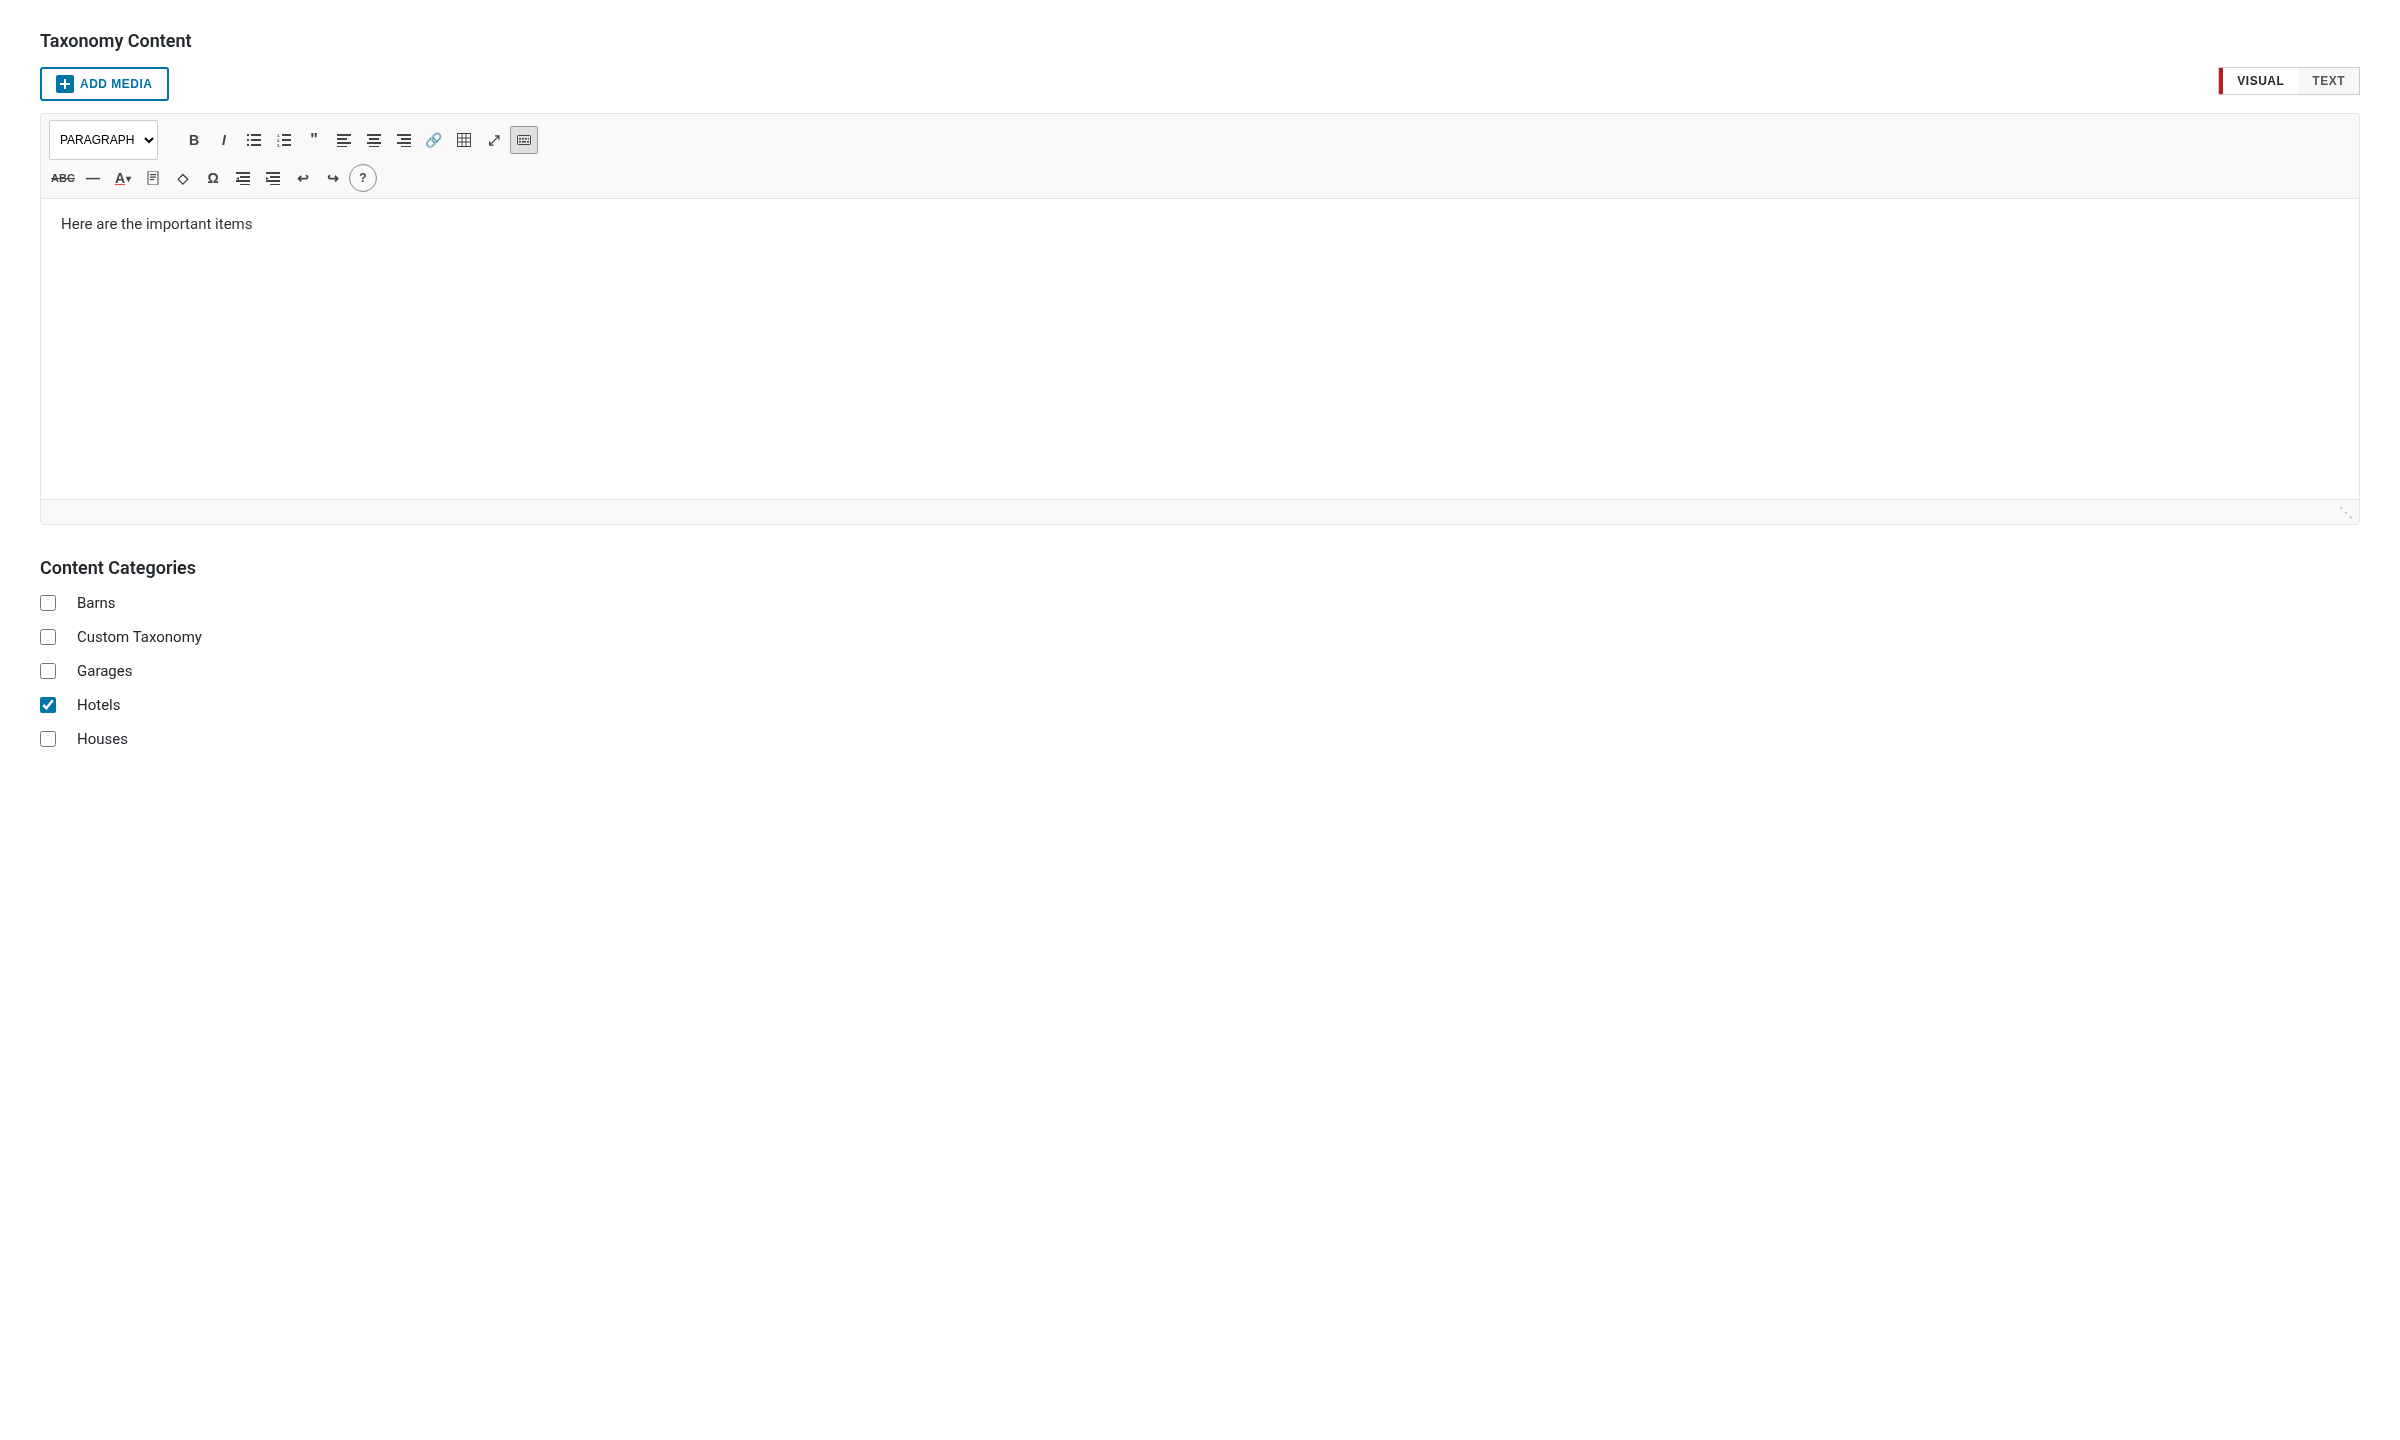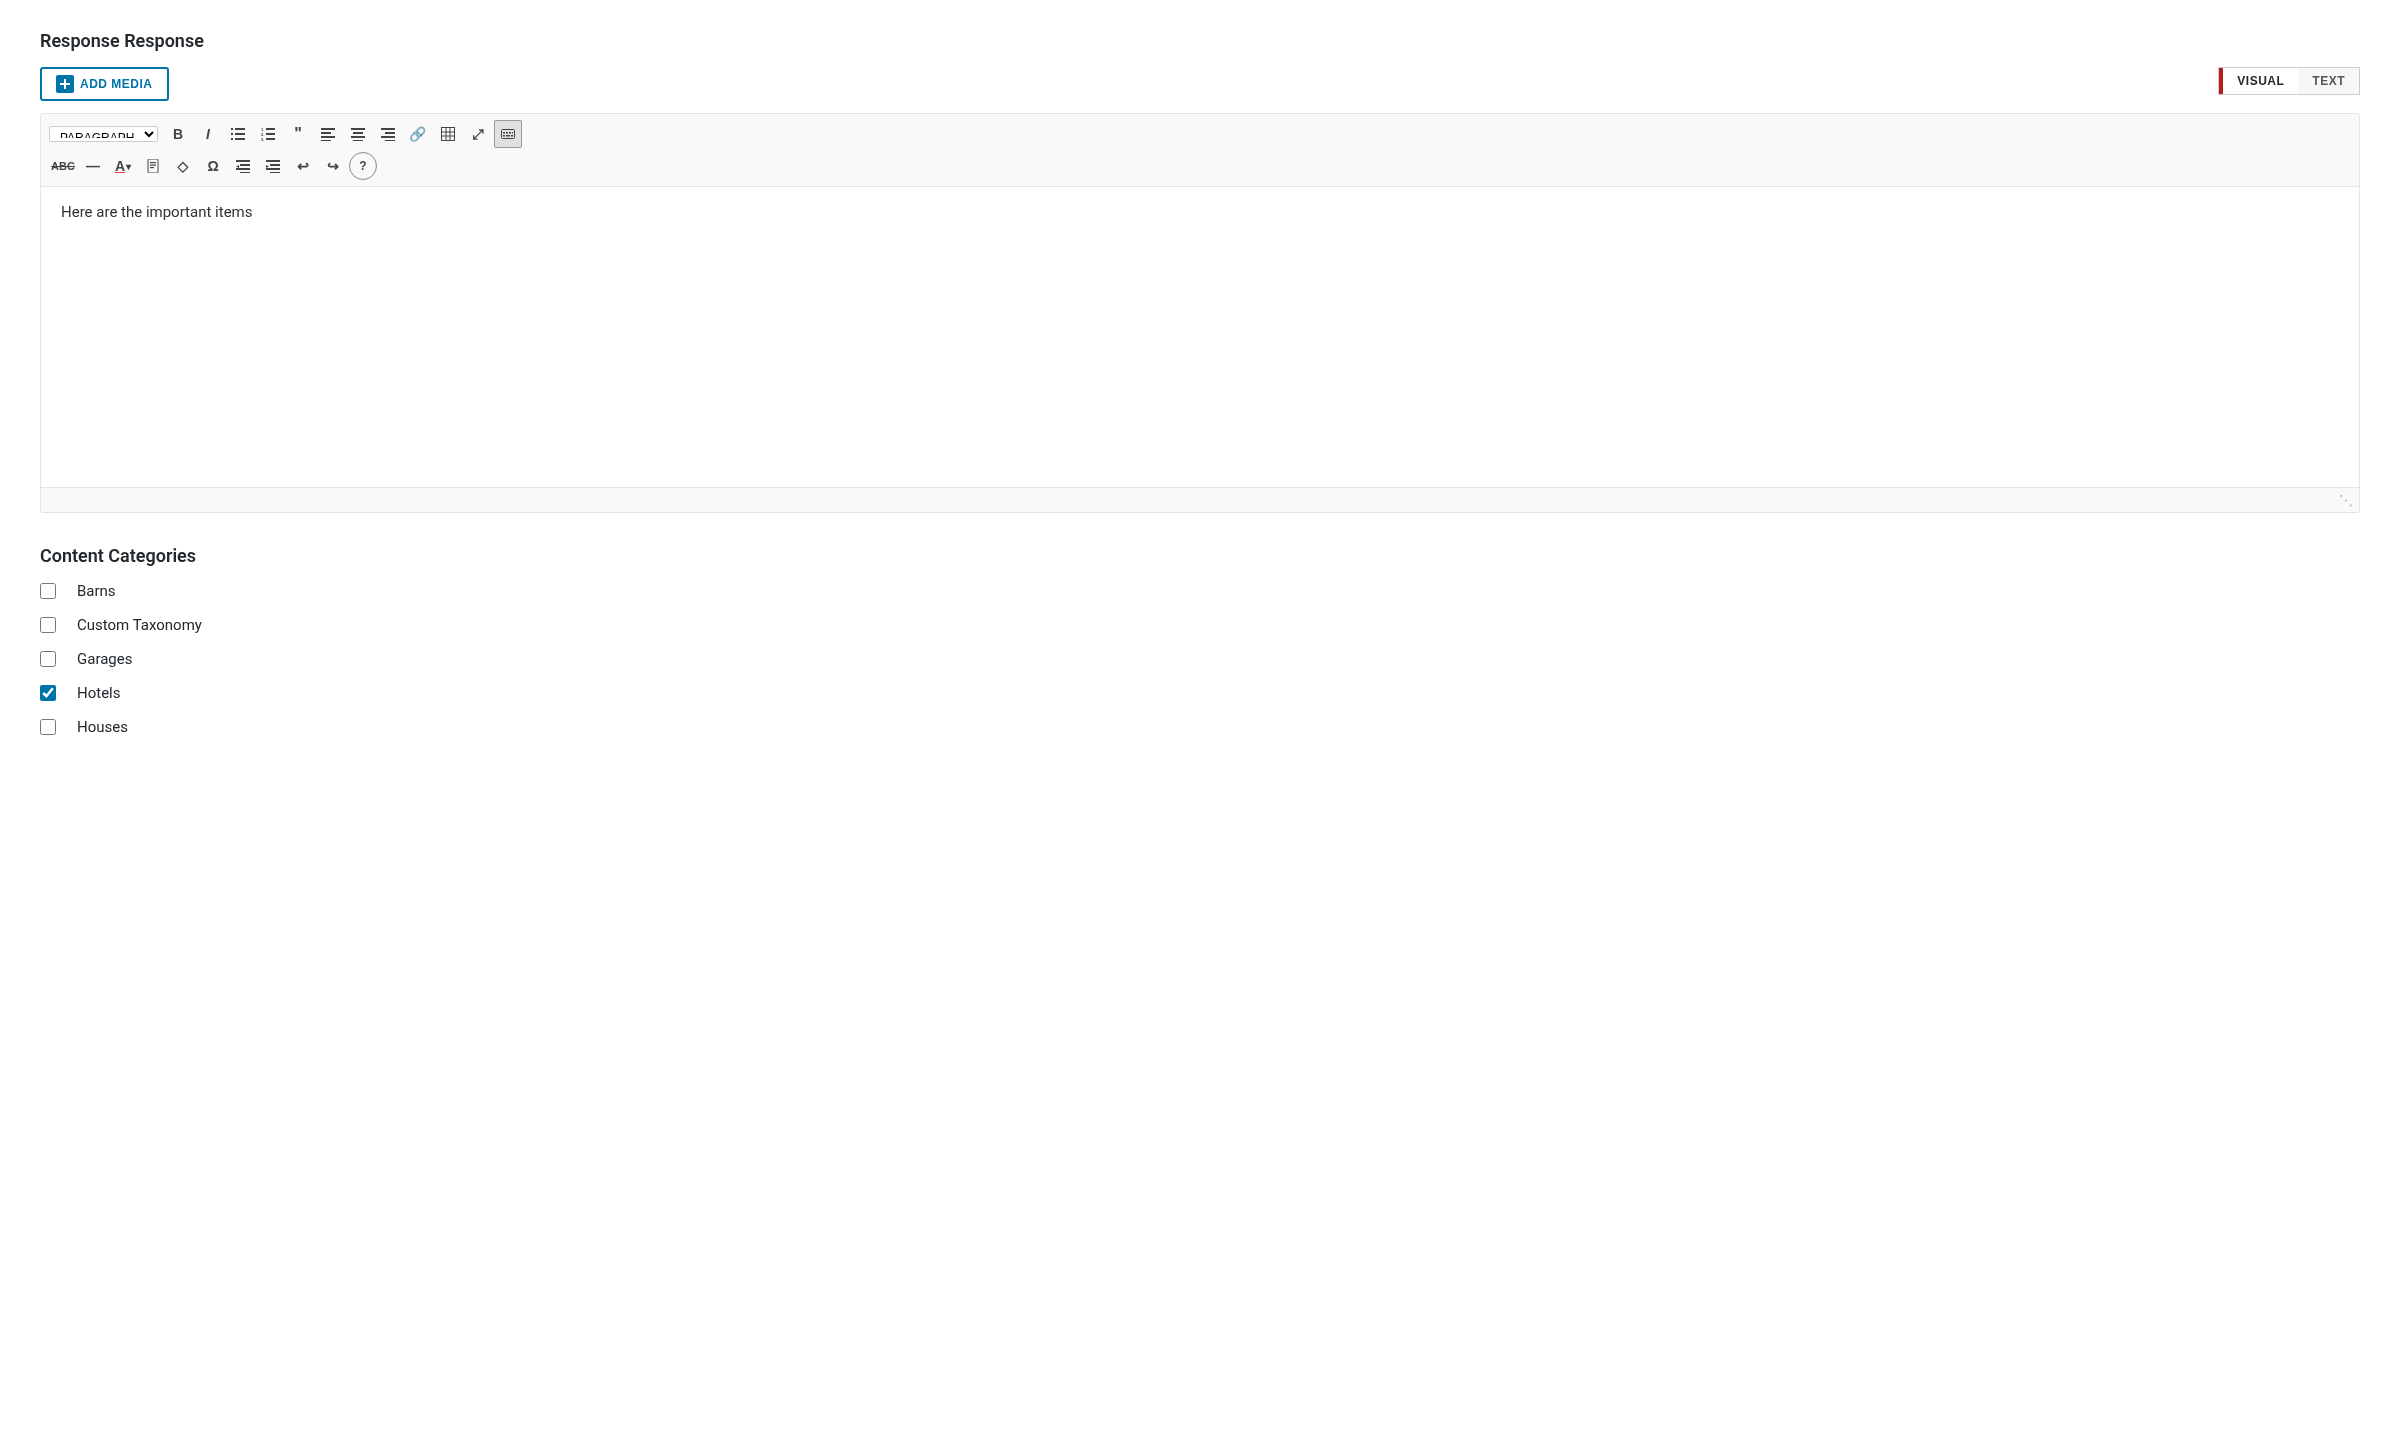--- a/index.html
+++ b/index.html
@@ -104,22 +104,22 @@
       margin-top: 4px;
     }
 
     .format-select {
       border: 1px solid #ccc;
       background: #fff;
       padding: 3px 6px;
       font-size: 12px;
       border-radius: 2px;
       cursor: pointer;
-      height: 16px;
-      margin-right: 4px;
+      height: 40px;
+      margin-right: 20px;
     }
 
     .toolbar-btn {
       width: 28px;
       height: 28px;
       display: inline-flex;
       align-items: center;
       justify-content: center;
       background: transparent;
       border: 1px solid transparent;
@@ -189,21 +189,21 @@
       width: 16px;
       height: 16px;
       cursor: pointer;
       accent-color: #0073aa;
     }
   </style>
 </head>
 <body>
 
 <div>
-  <h2 class="section-title">Response Response</h2>
+  <h2 class="section-title">Taxonomy Content</h2>
 
   <div class="editor-header">
     <button class="add-media-btn">
       <span class="add-media-icon">
         <svg width="12" height="12" viewBox="0 0 12 12" fill="white">
           <rect x="1" y="5" width="10" height="2"></rect>
           <rect x="5" y="1" width="2" height="10"></rect>
         </svg>
       </span>
       <span>ADD MEDIA</span>

